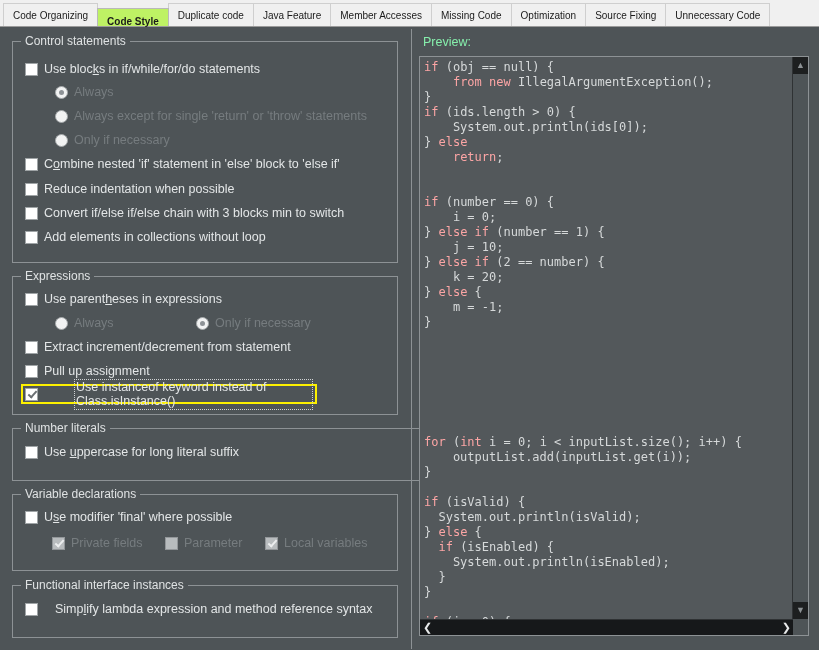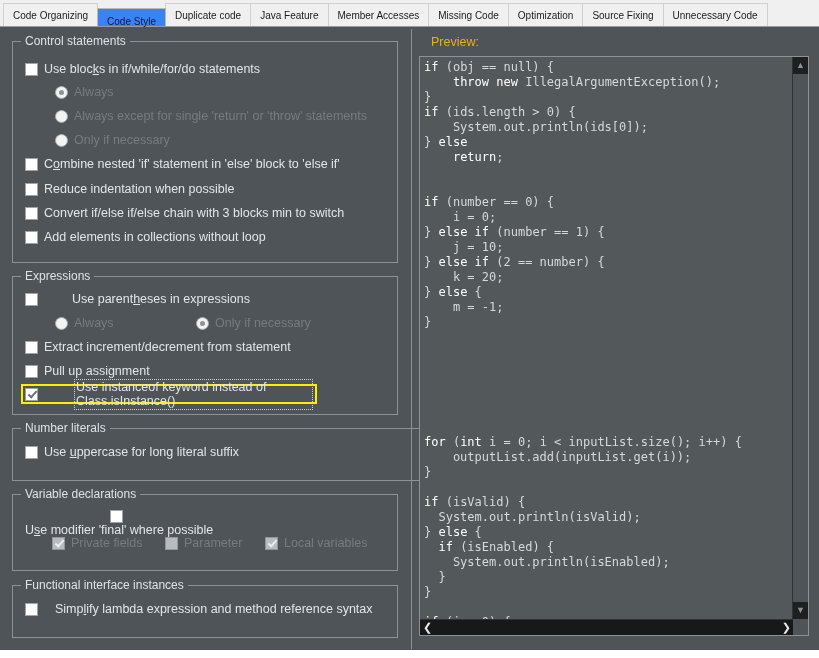--- a/index.html
+++ b/index.html
@@ -35,27 +35,27 @@
     color: #1a1a1a;
     background: #f0f0f0;
     border: 1px solid #cfcfcf;
     border-bottom: none;
     margin-right: -1px;
     box-sizing: border-box;
     white-space: nowrap;
     cursor: default;
   }
   .tab.active {
-    background: #3b82f6;
+    background: #bef264;
     border-color: #b9b9b9;
     height: 18px;
     line-height: 25px;
     position: relative;
     z-index: 3;
-    font-weight: 400;
+    font-weight: 700;
   }
 
   
   .content {
     position: absolute;
     left: 0; top: 26px;
     width: 819px;
     height: 628px;
     background: #4e5457;
     box-sizing: border-box;
@@ -182,22 +182,21 @@
   .rightpane {
     position: absolute;
     left: 412px; top: 0;
     width: 407px;
     height: 624px;
   }
   .preview-label {
     position: absolute;
     left: 11px; top: 8px;
     font-size: 12.5px;
-    color: #eab308;
-    margin-left: 8px;
+    color: #86efac;
   }
   .codebox {
     position: absolute;
     left: 7px; top: 29px;
     width: 390px; height: 580px;
     border: 1px solid #8d9295;
     box-sizing: border-box;
     background: #53585b;
     overflow: hidden;
   }
@@ -211,21 +210,21 @@
     box-sizing: border-box;
   }
   pre.code {
     margin: 0;
     font-family: "DejaVu Sans Mono", monospace;
     font-size: 12px;
     line-height: 15px;
     color: #d6d9da;
     white-space: pre;
   }
-  .kw { color: #ffffff; }
+  .kw { color: #fca5a5; }
 
   
   .vsb {
     position: absolute;
     right: 0; top: 0;
     width: 15px;
     height: 562px;
     background: #4e5457;
     border-left: 1px solid #2f3234;
   }
@@ -336,21 +335,21 @@
     </div>
     <div class="row" style="left:25px; top:203px;">
       <span class="cb"></span>
       <span class="lbl">Add elements in collections without loop</span>
     </div>
 
     <div class="groupbox" style="left:12px; top:249px; width:386px; height:139px;">
       <div class="grouplabel">Expressions</div>
     </div>
 
-    <div class="row" style="left:25px; top:265px;gap:28px;">
+    <div class="row" style="left:25px; top:265px;">
       <span class="cb"></span>
       <span class="lbl">Use parent<span class="mn">h</span>eses in expressions</span>
     </div>
     <div class="row" style="left:55px; top:289px;">
       <span class="rb dis"></span>
       <span class="lbl dis">Always</span>
     </div>
     <div class="row" style="left:196px; top:289px;">
       <span class="rb dis sel"></span>
       <span class="lbl dis">Only if necessary</span>
@@ -374,21 +373,21 @@
       <div class="grouplabel">Number literals</div>
     </div>
     <div class="row" style="left:25px; top:418px;">
       <span class="cb"></span>
       <span class="lbl">Use <span class="mn">u</span>ppercase for long literal suffix</span>
     </div>
 
     <div class="groupbox" style="left:12px; top:467px; width:386px; height:77px;">
       <div class="grouplabel">Variable declarations</div>
     </div>
-    <div class="row" style="left:25px; top:483px;flex-direction:column;">
+    <div class="row" style="left:25px; top:483px;">
       <span class="cb"></span>
       <span class="lbl">U<span class="mn">s</span>e modifier 'final' where possible</span>
     </div>
     <div class="row" style="left:52px; top:509px;">
       <span class="cb dis checked"></span>
       <span class="lbl dis">Private fields</span>
     </div>
     <div class="row" style="left:165px; top:509px;">
       <span class="cb dis"></span>
       <span class="lbl dis">Parameter</span>
@@ -406,21 +405,21 @@
       <span class="lbl">Simp<span class="mn">l</span>ify lambda expression and method reference syntax</span>
     </div>
   </div>
 
   <div class="rightpane">
     <div class="preview-label">Preview:</div>
 
     <div class="codebox">
       <div class="codescroll">
         <pre class="code" id="code-pre"><span class="kw">if</span> (obj == null) {
-    <span class="kw">throw</span> <span class="kw">new</span> IllegalArgumentException();
+    <span class="kw">from</span> <span class="kw">new</span> IllegalArgumentException();
 }
 <span class="kw">if</span> (ids.length &gt; 0) {
     System.out.println(ids[0]);
 } <span class="kw">else</span>
     <span class="kw">return</span>;
 
 
 <span class="kw">if</span> (number == 0) {
     i = 0;
 } <span class="kw">else</span> <span class="kw">if</span> (number == 1) {

